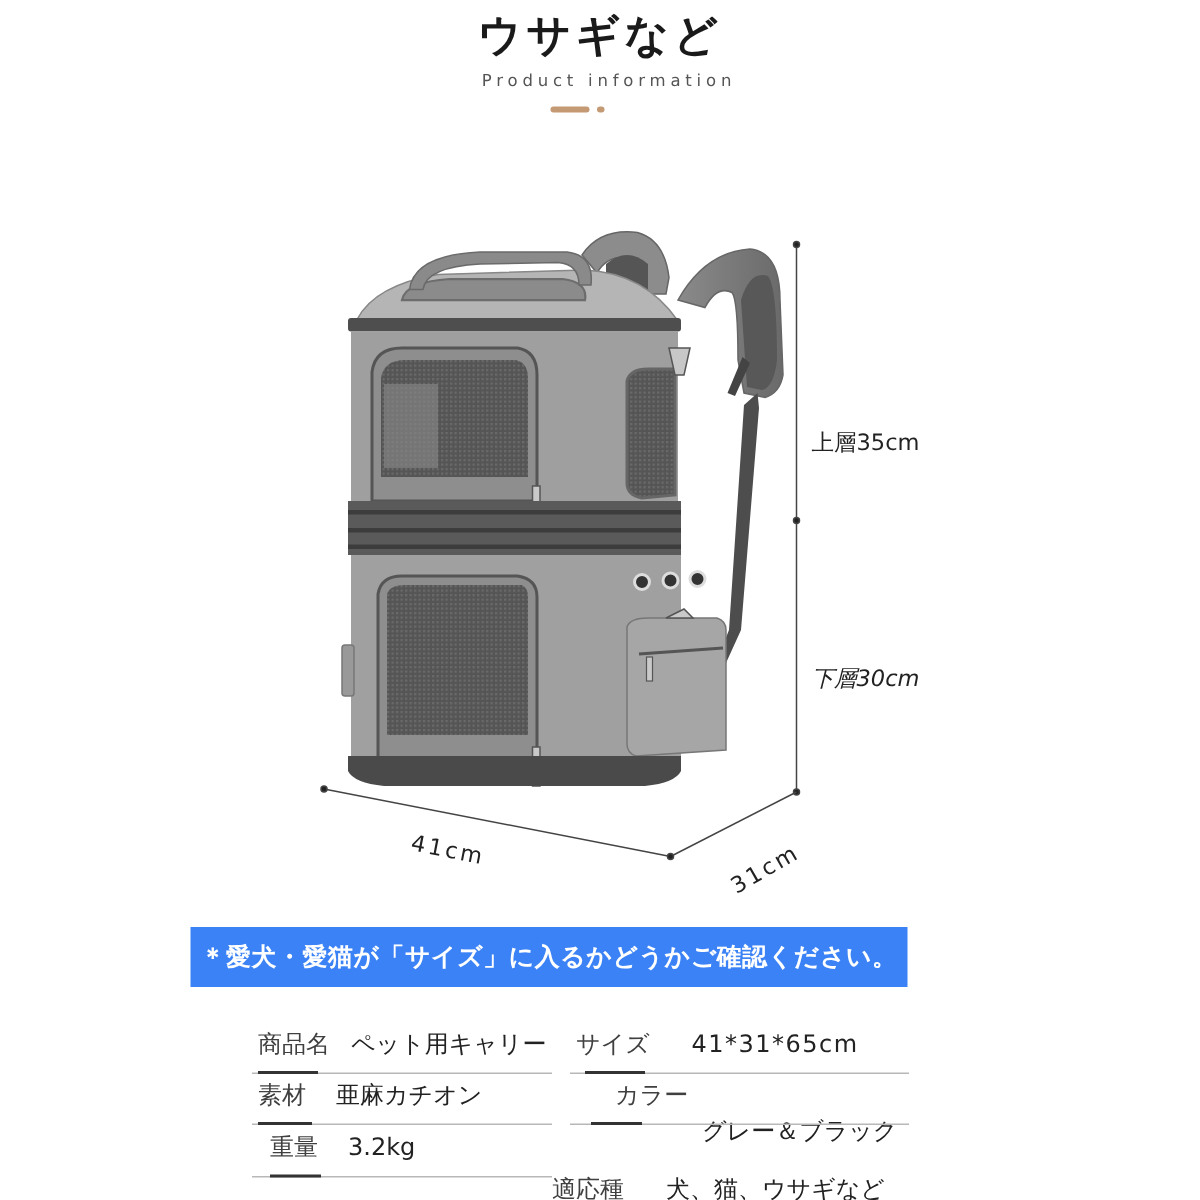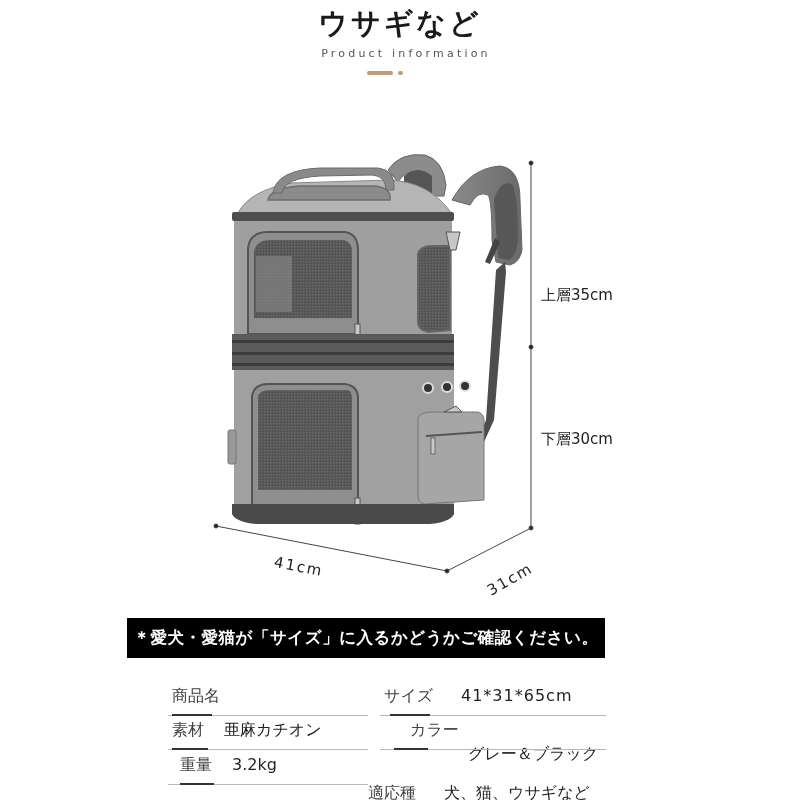--- a/index.html
+++ b/index.html
@@ -9,21 +9,21 @@
            font-size:29px; font-weight:bold; letter-spacing:3px; color:#1a1a1a; }
   .subtitle { position:absolute; top:47px; left:0; width:800px; text-align:center;
               font-size:11px; letter-spacing:3.2px; color:#555; padding-left:6px; }
   .accent-bar { position:absolute; top:71px; left:367px; width:26px; height:4px;
                 border-radius:2px; }
   .accent-dot { position:absolute; top:71px; left:398px; width:5px; height:4px;
                 border-radius:2px; }
   .product-figure { position:absolute; left:0; top:0; width:800px; height:600px; }
   .dim-label { position:absolute; font-size:15px; color:#222; white-space:nowrap; }
   .dim-upper { left:541px; top:286px; }
-  .dim-lower { left:541px; top:430px; }
+  .dim-lower { left:541px; top:443px;font-style:italic; }
   .dim-width { left:276px; top:553px; transform:rotate(11deg); transform-origin:left top; letter-spacing:2px; }
   .dim-depth { left:484px; top:584px; transform:rotate(-30deg); transform-origin:left top; letter-spacing:2px; }
   .banner { position:absolute; left:127px; top:618px; width:478px; height:40px;
             display:flex; align-items:center; justify-content:center;
             color:#fff; font-size:16.5px; font-weight:bold; letter-spacing:0.5px; }
   .spec-row { position:absolute; height:30px; }
   .spec-row .line { position:absolute; left:0; right:0; bottom:0; height:1px; background:#b8b8b8; }
   .spec-row .label { position:absolute; top:0; font-size:16px; color:#404040; white-space:nowrap; }
   .spec-row .label-ul { position:absolute; bottom:0; height:2px; background:#333; }
   .spec-row .value { position:absolute; top:0; font-size:16px; color:#222; white-space:nowrap; }
@@ -117,26 +117,27 @@
     <circle cx="216" cy="526" r="2"></circle>
     <circle cx="447" cy="571" r="2"></circle>
   </g>
 </svg>
 
 <div class="dim-label dim-upper">上層35cm</div>
 <div class="dim-label dim-lower">下層30cm</div>
 <div class="dim-label dim-width">41cm</div>
 <div class="dim-label dim-depth">31cm</div>
 
-<div class="banner" style="background:#000000">
+<div class="banner" style="background:#3b82f6">
   <span>＊愛犬・愛猫が「サイズ」に入るかどうかご確認ください。</span>
 </div>
 
 <div class="spec-row" style="left:168px; top:686px; width:200px;">
   <span class="label" style="left:4px;">商品名</span>
+  <span class="value" style="left:66px;">ペット用キャリー</span>
   <div class="line"></div>
   <div class="label-ul" style="left:4px; width:40px;"></div>
 </div>
 <div class="spec-row" style="left:168px; top:720px; width:200px;">
   <span class="label" style="left:4px;">素材</span>
   <span class="value" style="left:56px;">亜麻カチオン</span>
   <div class="line"></div>
   <div class="label-ul" style="left:4px; width:36px;"></div>
 </div>
 <div class="spec-row" style="left:168px; top:755px; width:200px;">

